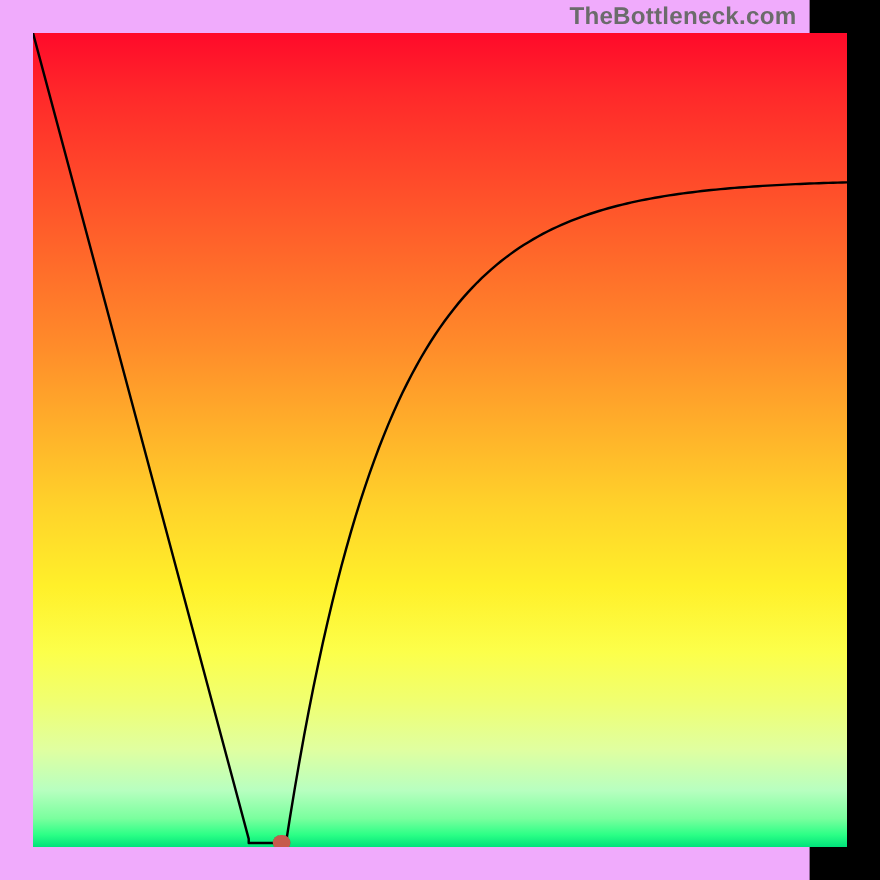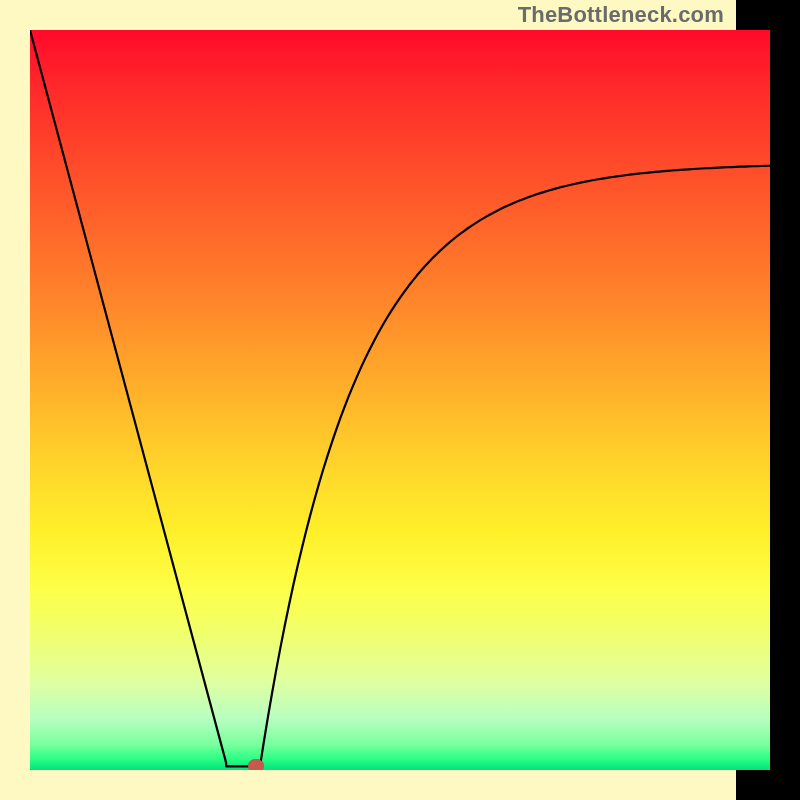--- a/index.html
+++ b/index.html
@@ -8,21 +8,21 @@
     width: 800px;
     height: 800px;
     background: #000;
     font-family: Arial, Helvetica, sans-serif;
     overflow: hidden;
   }
   .frame {
     position: relative;
     width: 736px;
     height: 800px;
-    background: #fef9c3;
+    background: #f0abfc;
   }
   .watermark {
     position: absolute;
     top: 2px;
     right: 12px;
     color: #6b6b6b;
     font-size: 22px;
     font-weight: 600;
     letter-spacing: 0.2px;
     user-select: none;

